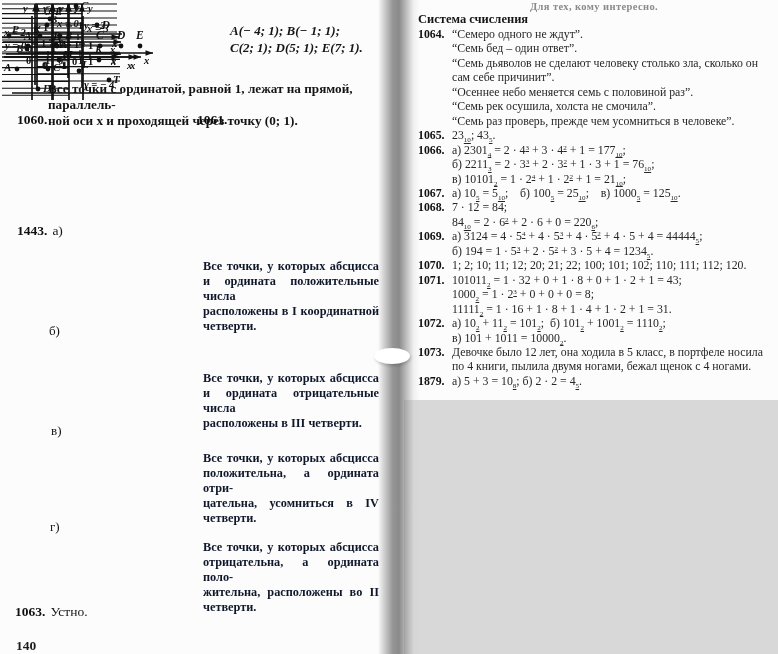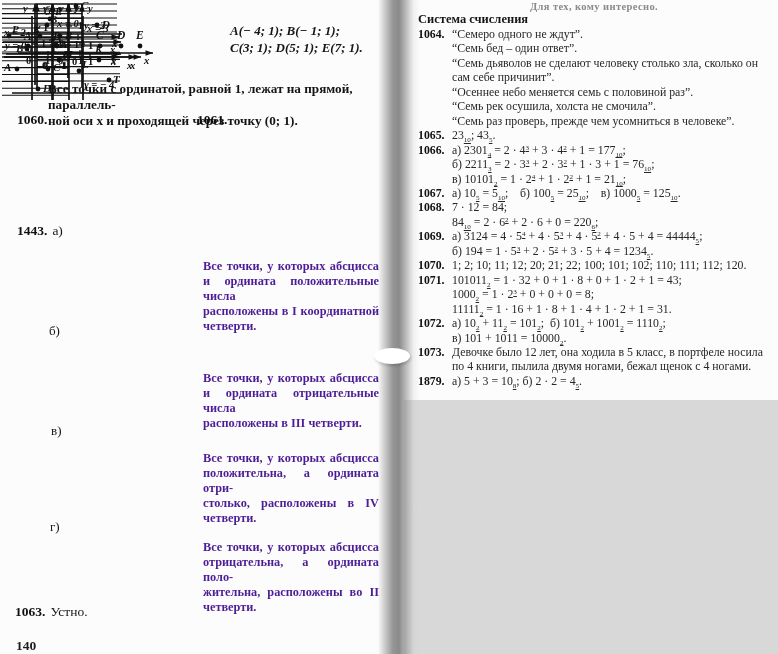--- a/index.html
+++ b/index.html
@@ -16,21 +16,21 @@
   #lbl-1061{left:197px;top:112px;font-size:13.5px;}
   #lbl-1062{left:17px;top:223px;font-size:13.5px;}
   #lbl-1062 .alabel{margin-left:5px;font-weight:normal;}
   #lbl-b{left:49px;top:323px;}
   #lbl-v{left:51px;top:423px;}
   #lbl-g{left:50px;top:519px;}
   #p1063{left:15px;top:604px;font-size:13.5px;}
   #p1063 .t{margin-left:5px;}
   #pageno{left:16px;top:638px;font-size:13.5px;font-weight:bold;}
   .expl{position:absolute;left:203px;width:176px;font-size:12.3px;line-height:15.1px;
-        font-weight:bold;color:#4c1d95;}
+        font-weight:bold;color:#0f172a;}
   .expl .jl{text-align:justify;text-align-last:justify;}
   #expl-a{top:259px;}
   #expl-b{top:371px;}
   #expl-v{top:451px;}
   #expl-g{top:540px;}
   .fig{position:absolute;}
   .fig svg{display:block;}
   svg text{font-family:"Liberation Serif","DejaVu Serif",serif;font-weight:bold;fill:#111;}
   
   #hdr-small{left:418px;top:1px;width:352px;text-align:center;font-size:10.5px;font-weight:bold;
@@ -79,21 +79,21 @@
         <text x="24" y="40" font-size="11.5" font-style="italic">A</text>
         <text x="53" y="40" font-size="11.5" font-style="italic">B</text>
         <text x="96" y="39" font-size="11.5" font-style="italic">C</text>
         <text x="117" y="39" font-size="11.5" font-style="italic">D</text>
         <text x="136" y="39" font-size="11.5" font-style="italic">E</text>
       </svg>
   </div>
 
   <div class="abs" id="coords">
       <div>A(− 4; 1); B(− 1; 1);</div>
-      <div>C(3; 1); D(5; 1); E(7; 1).</div>
+      <div>C(2; 1); D(5; 1); E(7; 1).</div>
     </div>
 
   <div class="abs" id="note">
       <div class="jl">Все точки с ординатой, равной 1, лежат на прямой, параллель-</div>
       <div>ной оси х и проходящей через точку (0; 1).</div>
     </div>
 
   <div class="seclabel num" id="lbl-1060">1060.</div>
   <div class="fig" id="fig-1060">
     <svg viewBox="0 0 145 102" width="145" height="102">
@@ -244,21 +244,21 @@
         <text x="95" y="53" font-size="11" font-style="italic">K</text>
         <circle cx="79" cy="71" r="2.4" fill="#111"></circle>
         <text x="82" y="68" font-size="11" font-style="italic">L</text>
         <circle cx="109" cy="80" r="2.4" fill="#111"></circle>
         <text x="113" y="83" font-size="11" font-style="italic">T</text>
       </svg>
   </div>
   <div class="expl" id="expl-v">
       <div class="jl">Все точки, у которых абсцисса</div>
       <div class="jl">положительна, а ордината отри-</div>
-      <div class="jl">столько, расположены в IV</div>
+      <div class="jl">цательна, усомниться в IV</div>
       <div>четверти.</div>
     </div>
 
   <div class="seclabel" id="lbl-g">г)</div>
   <div class="fig" id="fig-g">
     <svg viewBox="0 0 125 92" width="125" height="92">
         <line x1="2" y1="4" x2="82" y2="4" stroke="#111" stroke-width="1.1"></line>
         <line x1="2" y1="8.8" x2="82" y2="8.8" stroke="#111" stroke-width="1.1"></line>
         <line x1="2" y1="13.600000000000001" x2="82" y2="13.600000000000001" stroke="#111" stroke-width="1.1"></line>
         <line x1="2" y1="18.400000000000002" x2="82" y2="18.400000000000002" stroke="#111" stroke-width="1.1"></line>

